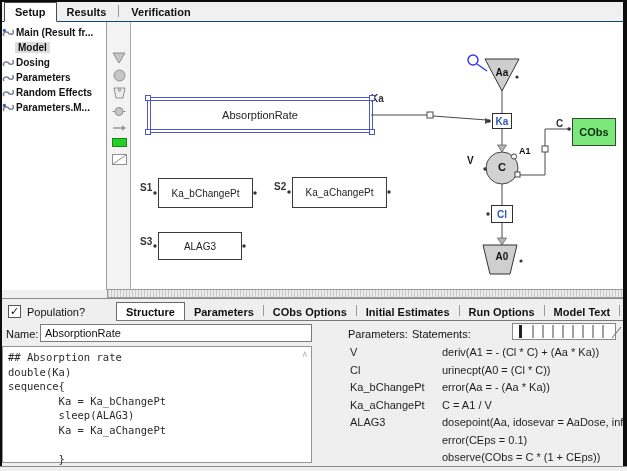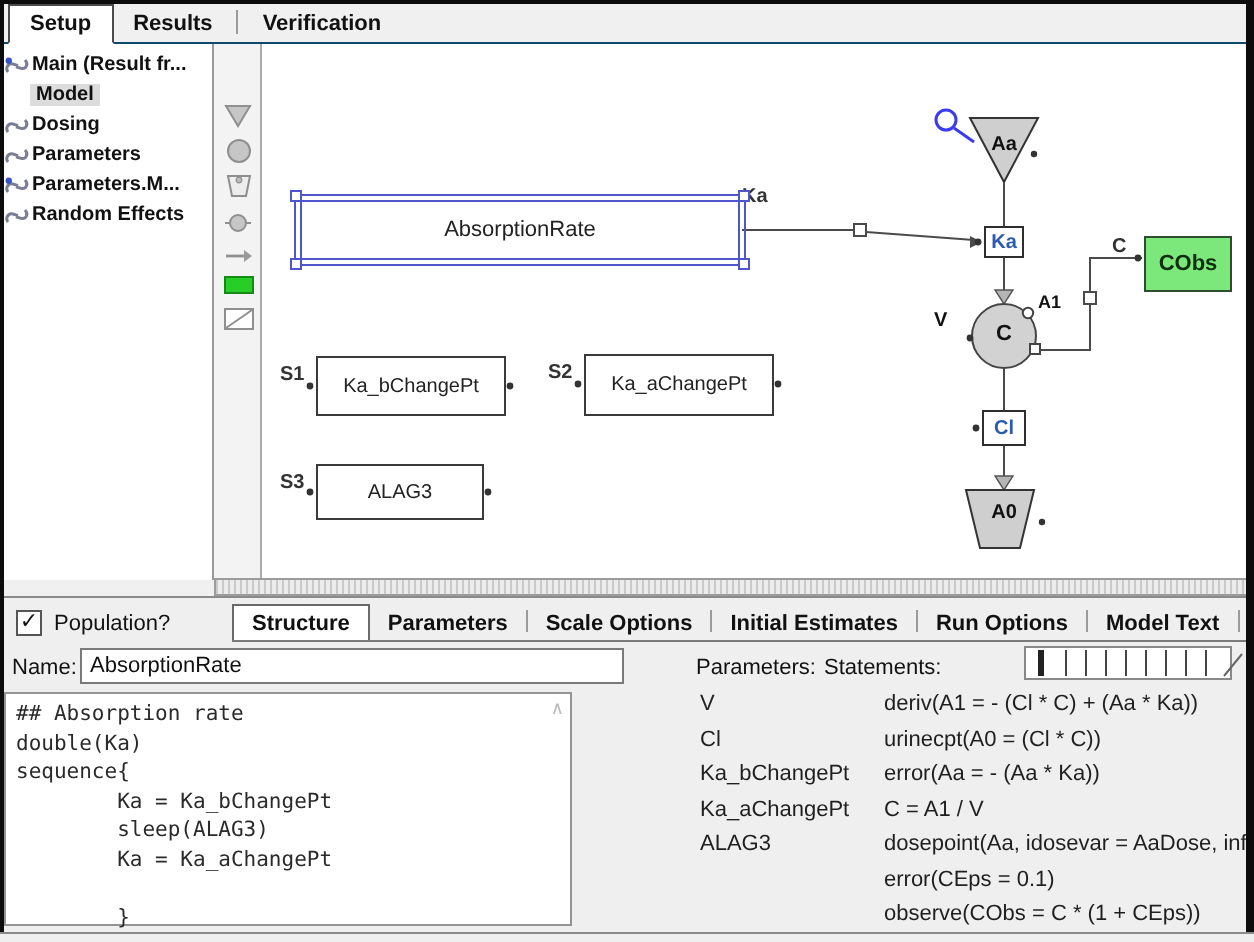--- a/index.html
+++ b/index.html
@@ -61,21 +61,21 @@
   .btab { padding:3px 9px 2px; font-weight:600; color:#111; }
   .btab.active { background:#fff; border:1px solid #6a6a6a; border-bottom:1px solid #fff; margin-bottom:-1px; }
   .bsep { width:1px; height:11px; background:#9a9a9a; margin-bottom:4px; flex:0 0 1px; }
 
   .namerow-label { position:absolute; left:6px; top:29px; }
   .name-input { position:absolute; left:40px; top:25px; width:272px; height:18px; border:1px solid #7a7a7a;
                 font-family:"Liberation Sans",sans-serif; font-size:11px; padding:0 4px; background:#fff; color:#111; }
   .collabel { position:absolute; top:29px; color:#111; }
   .scalebox { position:absolute; left:512px; top:24px; }
 
-  .codebox { position:absolute; left:2px; top:47px; width:284px; height:117px; background:#fff; border:1px solid #949494; }
+  .codebox { position:absolute; left:2px; top:47px; width:310px; height:117px; background:#fff; border:1px solid #949494; }
   .codebox pre { font-family:"DejaVu Sans Mono", monospace; font-size:10.5px; line-height:14.5px; color:#2a2a2a;
                  padding:3px 5px; white-space:pre; overflow:hidden; }
   .scroll-up { position:absolute; right:3px; top:2px; color:#b9b9b9; font-size:9px; }
 
   .paramcol { position:absolute; left:350px; top:45px; width:90px; }
   .stmtcol  { position:absolute; left:442px; top:45px; width:184px; overflow:hidden; }
   .prow { height:17.5px; line-height:17.5px; white-space:nowrap; color:#1f1f1f; }
 </style>
 </head>
 <body>
@@ -112,30 +112,30 @@
       <svg class="ticon" viewBox="0 0 13 12">
           <path d="M2 9 C0.5 7 2 4.5 4.5 5 L7 5.8" fill="none" stroke="#7b7f93" stroke-width="1.5"></path>
           <path d="M10.5 3 C12.5 5 11 7.8 8.5 7.2 L6 6.4" fill="none" stroke="#7b7f93" stroke-width="1.5"></path>
         </svg>
       <span class="tlabel">Parameters</span>
     </div>
     <div class="tree-item">
       <svg class="ticon" viewBox="0 0 13 12">
           <path d="M2 9 C0.5 7 2 4.5 4.5 5 L7 5.8" fill="none" stroke="#7b7f93" stroke-width="1.5"></path>
           <path d="M10.5 3 C12.5 5 11 7.8 8.5 7.2 L6 6.4" fill="none" stroke="#7b7f93" stroke-width="1.5"></path>
+        </svg>
+      <span class="tlabel">Random Effects</span>
+    </div>
+    <div class="tree-item">
+      <svg class="ticon" viewBox="0 0 13 12">
+          <path d="M2 9 C0.5 7 2 4.5 4.5 5 L7 5.8" fill="none" stroke="#7b7f93" stroke-width="1.5"></path>
+          <path d="M10.5 3 C12.5 5 11 7.8 8.5 7.2 L6 6.4" fill="none" stroke="#7b7f93" stroke-width="1.5"></path>
           <circle cx="2.4" cy="3.4" r="1.6" fill="#3a55c8"></circle>
         </svg>
       <span class="tlabel">Parameters.M...</span>
-    </div>
-    <div class="tree-item">
-      <svg class="ticon" viewBox="0 0 13 12">
-          <path d="M2 9 C0.5 7 2 4.5 4.5 5 L7 5.8" fill="none" stroke="#7b7f93" stroke-width="1.5"></path>
-          <path d="M10.5 3 C12.5 5 11 7.8 8.5 7.2 L6 6.4" fill="none" stroke="#7b7f93" stroke-width="1.5"></path>
-        </svg>
-      <span class="tlabel">Random Effects</span>
     </div>
   </div>
 
   <div class="shapebar">
     <div class="tool" style="top:29px">
       <svg width="14" height="12" viewBox="0 0 14 12">
           <polygon points="1,1 13,1 7,11" fill="#c6c6c6" stroke="#8f8f8f"></polygon>
         </svg>
     </div>
     <div class="tool" style="top:46px">
@@ -264,21 +264,21 @@
 
     <div class="popwrap">
       <div class="checkbox">✓</div>
       <span>Population?</span>
     </div>
 
     <div class="btabs">
       <div class="btab active">Structure</div>
       <div class="btab">Parameters</div>
       <div class="bsep"></div>
-      <div class="btab">Scale Options</div>
+      <div class="btab">CObs Options</div>
       <div class="bsep"></div>
       <div class="btab">Initial Estimates</div>
       <div class="bsep"></div>
       <div class="btab">Run Options</div>
       <div class="bsep"></div>
       <div class="btab">Model Text</div>
       <div class="bsep"></div>
       <div class="btab">Plots</div>
 
     </div>

